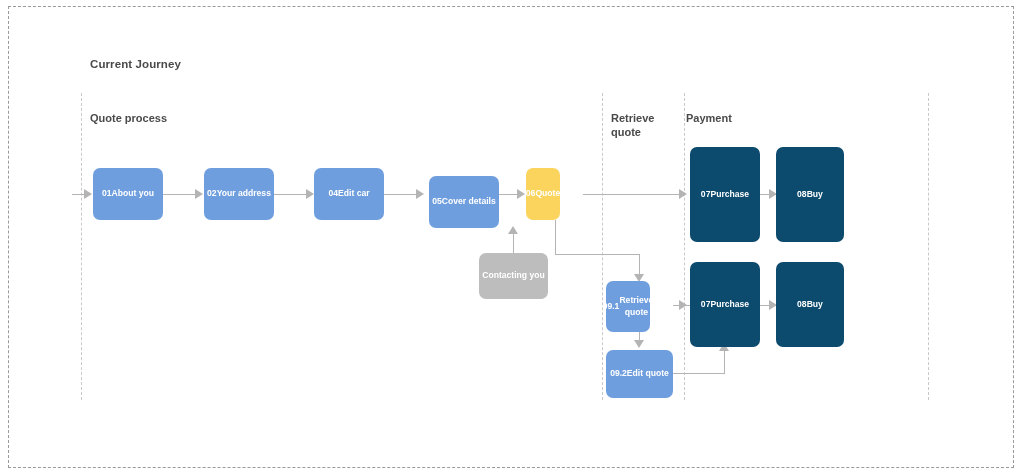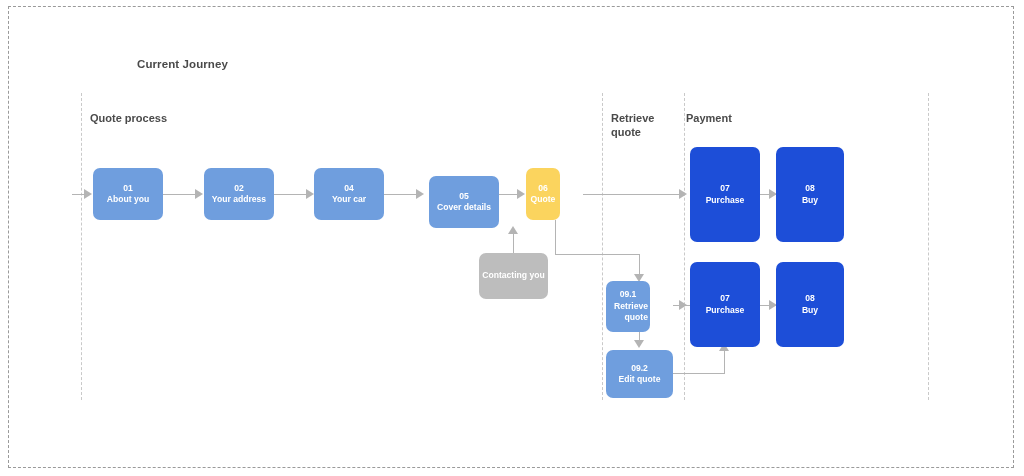--- a/index.html
+++ b/index.html
@@ -39,52 +39,51 @@
   
   .journey-title {
     position: absolute;
     left: 90px;
     top: 58px;
     font-size: 11.5px;
     font-weight: bold;
     color: #4a4a4a;
     letter-spacing: 0.1px;
     white-space: nowrap;
-    margin-left: 47px;
   }
   .lane-title {
     position: absolute;
     font-size: 11px;
     font-weight: bold;
     color: #4a4a4a;
     line-height: 14px;
     white-space: pre-line;
   }
   
   .node {
     position: absolute;
     box-sizing: border-box;
     border-radius: 7px;
     display: flex;
-    flex-direction: column;
+    flex-direction: row;
     align-items: center;
     justify-content: center;
     color: #ffffff;
     font-size: 8.6px;
     line-height: 11.5px;
-    text-align: right;
+    text-align: center;
     font-weight: bold;
     padding: 2px;
   }
   .node .num { display: block; }
   .node .lbl { display: block; }
   .node.blue   { background: #6f9ede; }
   .node.yellow { background: #fbd45e; }
   .node.gray   { background: #bdbdbd; }
-  .node.orange { background: #1d4ed8; }
+  .node.orange { background: #0c4a6e; }
 
   
   .hline {
     position: absolute;
     height: 0;
     border-top: 1.6px solid #b4b4b4;
   }
   .vline {
     position: absolute;
     width: 0;
@@ -176,21 +175,21 @@
     <span class="lbl">About you</span>
   </div>
 
   <div class="node blue" style="left:204px; top:168px; width:70px; height:52px;">
     <span class="num">02</span>
     <span class="lbl">Your address</span>
   </div>
 
   <div class="node blue" style="left:314px; top:168px; width:70px; height:52px;">
     <span class="num">04</span>
-    <span class="lbl">Your car</span>
+    <span class="lbl">Edit car</span>
   </div>
 
   <div class="node blue" style="left:429px; top:168px; width:70px; height:52px;margin-top:8px;">
     <span class="num">05</span>
     <span class="lbl">Cover details</span>
   </div>
 
   <div class="node yellow" style="left:526px; top:168px; width:34px; height:52px;">
     <span class="num">06</span>
     <span class="lbl">Quote</span>

